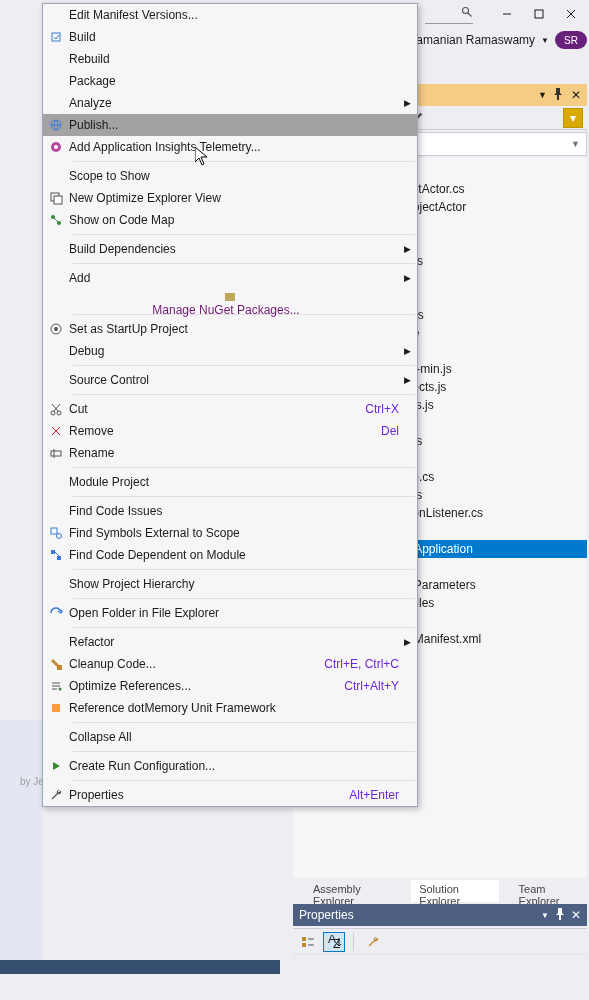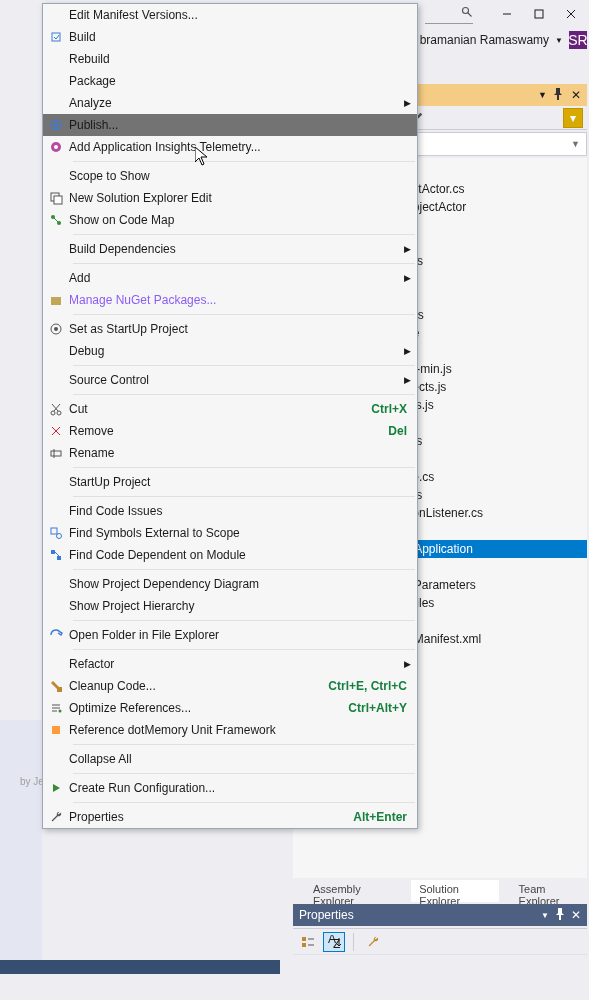--- a/index.html
+++ b/index.html
@@ -4,21 +4,21 @@
 <style>
   * { box-sizing: border-box; margin: 0; padding: 0; font-family: "Segoe UI", Tahoma, sans-serif; font-size: 12px; }
   body { width: 589px; height: 1000px; background: #eeeef2; overflow: hidden; position: relative; color: #1b1b1b; }
 
   
   .titlebar { position: absolute; top: 0; left: 0; right: 0; height: 28px; background: #eeeef2; display: flex; align-items: center; }
   .title-search { position: absolute; right: 116px; top: 6px; width: 48px; height: 18px; border-bottom: 1px solid #999; display:flex; justify-content:flex-end; }
   .win-btn { display:inline-flex; width:32px; height:24px; justify-content:center; align-items:center; }
   .win-btns { position:absolute; right:2px; top:2px; display:flex; }
   .user-area { position:absolute; right:2px; top:30px; height:20px; display:flex; align-items:center; gap:6px; }
-  .user-badge { width:18px; height:18px; background:#68217a; color:#fff; display:flex; align-items:center; justify-content:center; font-size:14px; }
+  .user-badge { width:32px; height:18px; background:#68217a; color:#fff; display:flex; align-items:center; justify-content:center; font-size:10px;border-radius:9px; }
 
   
   .panel-hdr { position:absolute; left:293px; right:2px; top:84px; height:22px; background:#f5cc84; display:flex; align-items:center; justify-content:flex-end; gap:4px; padding:0 4px; }
   .panel-hdr .pin, .panel-hdr .x { width:14px; text-align:center; }
 
   
   .se-toolbar { position:absolute; left:293px; right:2px; top:106px; height:24px; background:#eeeef2; display:flex; align-items:center; gap:2px; padding:0 4px; border-bottom:1px solid #ccccd6; }
   .se-toolbar .tbtn { width:20px; height:20px; display:flex; align-items:center; justify-content:center; color:#555; border:1px solid transparent; }
   .tbtn.brace { font-family: monospace; }
 
@@ -51,25 +51,25 @@
 
   
   .left-bg { position:absolute; left:0; right:0; top:0; bottom:0; }
   .left-strip { position:absolute; left:0; top:720px; width:42px; height:250px; background:#e4e6f1; }
   .left-strip2 { position:absolute; left:0; top:960px; width:280px; height:14px; background:#364e6f; }
   .bot-credit { position:absolute; left:20px; top:776px; font-size:10px; color:#a0a0a0; }
 
   
   .ctx { position:absolute; left:42px; top:3px; width:376px; background:#f6f6f6; border:1px solid #9ba7b7; box-shadow:2px 2px 6px rgba(0,0,0,0.25); }
   .ctx-row { display:flex; align-items:center; height:22px; position:relative; }
-  .ctx-row.hov { background:#737373; }
-  .ctx-row.disabled { color:#8b5cf6; }
+  .ctx-row.hov { background:#a3a3a3; }
+  .ctx-row.disabled { color:#701a75;flex-direction:column; }
   .ctx-icon { width:26px; display:flex; align-items:center; justify-content:center; }
   .ctx-label { flex:1; padding-right:8px; }
-  .ctx-short { color:#15803d; padding-right:10px;font-weight:bold; }
+  .ctx-short { color:#6d28d9; padding-right:18px; }
   .ctx-arrow { position:absolute; right:6px; font-size:9px; }
   .ctx-sep { height:1px; background:#e0e0e0; margin:3px 2px 3px 30px; }
   .cursor { position:absolute; left:195px; top:147px; pointer-events:none; }
 
   
   .mag svg, .pin svg { fill:#424242; }
 </style>
 </head>
 <body>
 
@@ -522,21 +522,21 @@
       <span class="ctx-icon"></span>
       <span class="ctx-label">Scope to Show</span>
     </div>
     <div class="ctx-row">
       <span class="ctx-icon">
         <svg width="14" height="14">
           <rect x="2" y="2" width="8" height="8" fill="none" stroke="#555"></rect>
           <rect x="5" y="5" width="8" height="8" fill="#fff" stroke="#555"></rect>
         </svg>
       </span>
-      <span class="ctx-label">New Solution Explorer Edit</span>
+      <span class="ctx-label">New Optimize Explorer View</span>
     </div>
     <div class="ctx-row">
       <span class="ctx-icon">
         <svg width="14" height="14">
           <circle cx="4" cy="4" r="2" fill="#388a34"></circle>
           <circle cx="10" cy="10" r="2" fill="#388a34"></circle>
           <line x1="5" y1="5" x2="9" y2="9" stroke="#388a34"></line>
         </svg>
       </span>
       <span class="ctx-label">Show on Code Map</span>
@@ -610,21 +610,21 @@
         <svg width="14" height="14">
           <rect x="2" y="5" width="10" height="5" fill="none" stroke="#555"></rect>
           <line x1="5" y1="3" x2="5" y2="12" stroke="#555"></line>
         </svg>
       </span>
       <span class="ctx-label">Rename</span>
     </div>
     <div class="ctx-sep"></div>
     <div class="ctx-row">
       <span class="ctx-icon"></span>
-      <span class="ctx-label">StartUp Project</span>
+      <span class="ctx-label">Module Project</span>
     </div>
     <div class="ctx-sep"></div>
     <div class="ctx-row">
       <span class="ctx-icon"></span>
       <span class="ctx-label">Find Code Issues</span>
     </div>
     <div class="ctx-row">
       <span class="ctx-icon">
         <svg width="14" height="14">
           <rect x="2" y="2" width="6" height="6" fill="none" stroke="#3a7ad9"></rect>
@@ -637,24 +637,20 @@
       <span class="ctx-icon">
         <svg width="14" height="14">
           <rect x="2" y="2" width="4" height="4" fill="#3a7ad9"></rect>
           <rect x="8" y="8" width="4" height="4" fill="#3a7ad9"></rect>
           <line x1="6" y1="4" x2="10" y2="8" stroke="#3a7ad9"></line>
         </svg>
       </span>
       <span class="ctx-label">Find Code Dependent on Module</span>
     </div>
     <div class="ctx-sep"></div>
-    <div class="ctx-row">
-      <span class="ctx-icon"></span>
-      <span class="ctx-label">Show Project Dependency Diagram</span>
-    </div>
     <div class="ctx-row">
       <span class="ctx-icon"></span>
       <span class="ctx-label">Show Project Hierarchy</span>
     </div>
     <div class="ctx-sep"></div>
     <div class="ctx-row">
       <span class="ctx-icon">
         <svg width="14" height="14" viewBox="0 0 14 14">
           <path d="M2 7a5 5 0 0 1 9-3l2 1-1 2-3-2" fill="none" stroke="#3a7ad9" stroke-width="1.4"></path>
         </svg>

